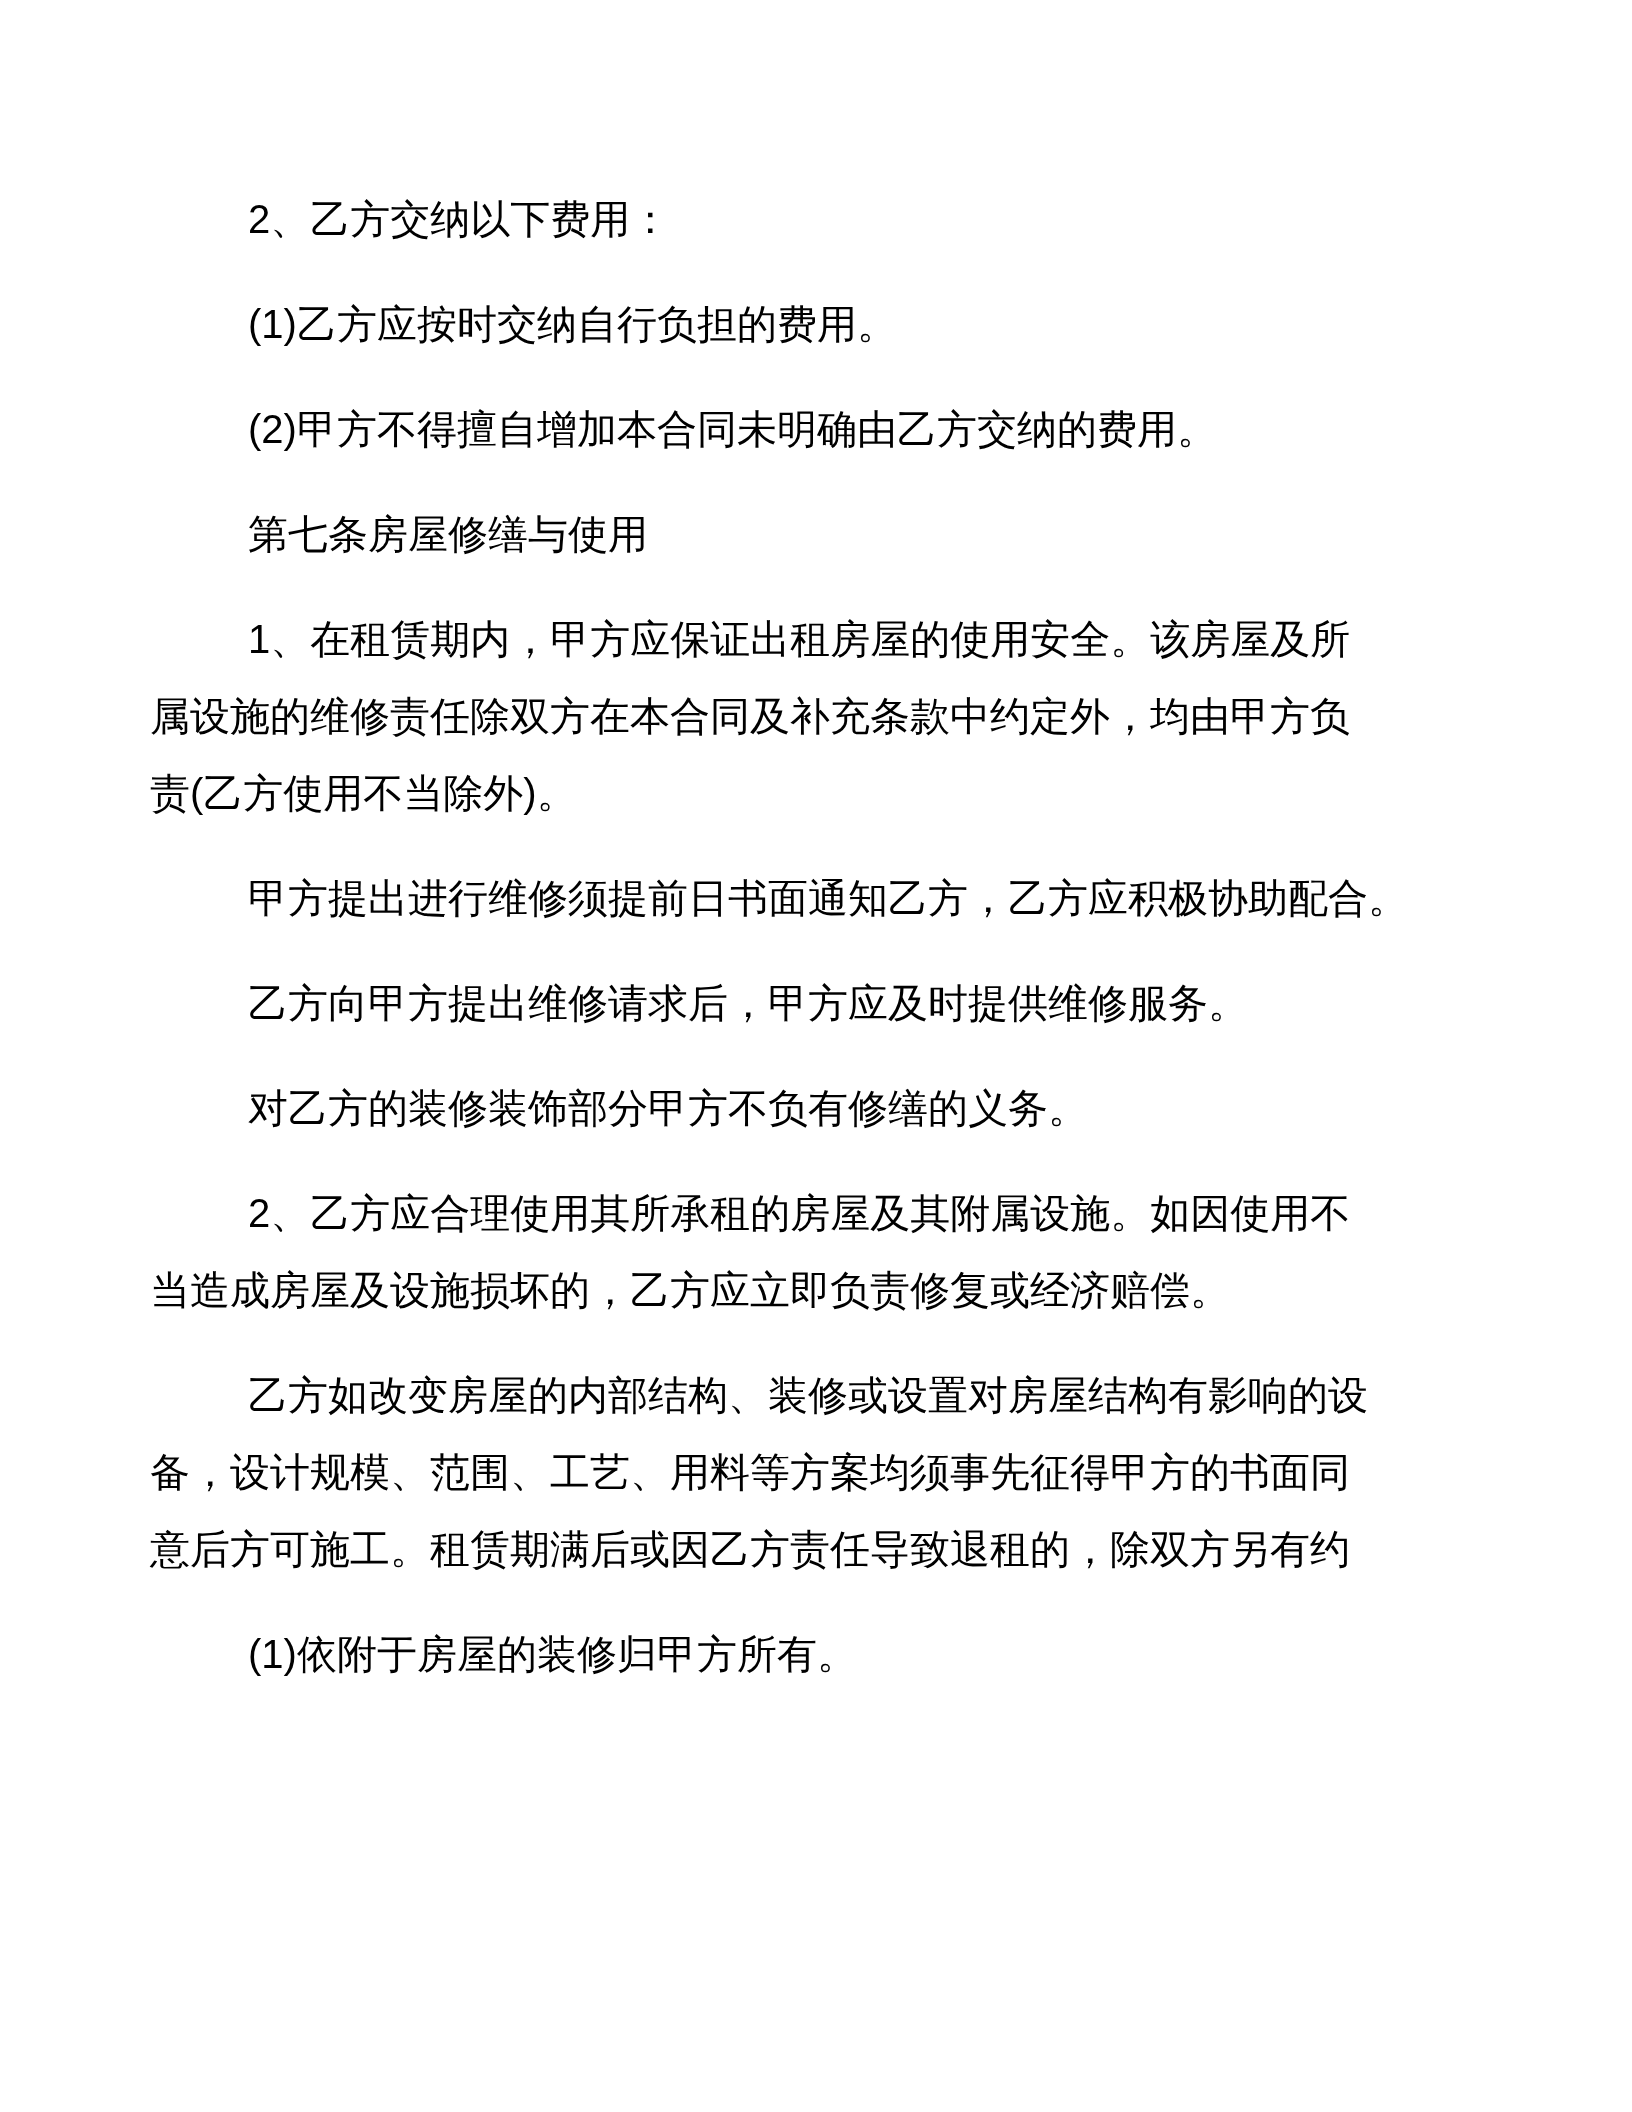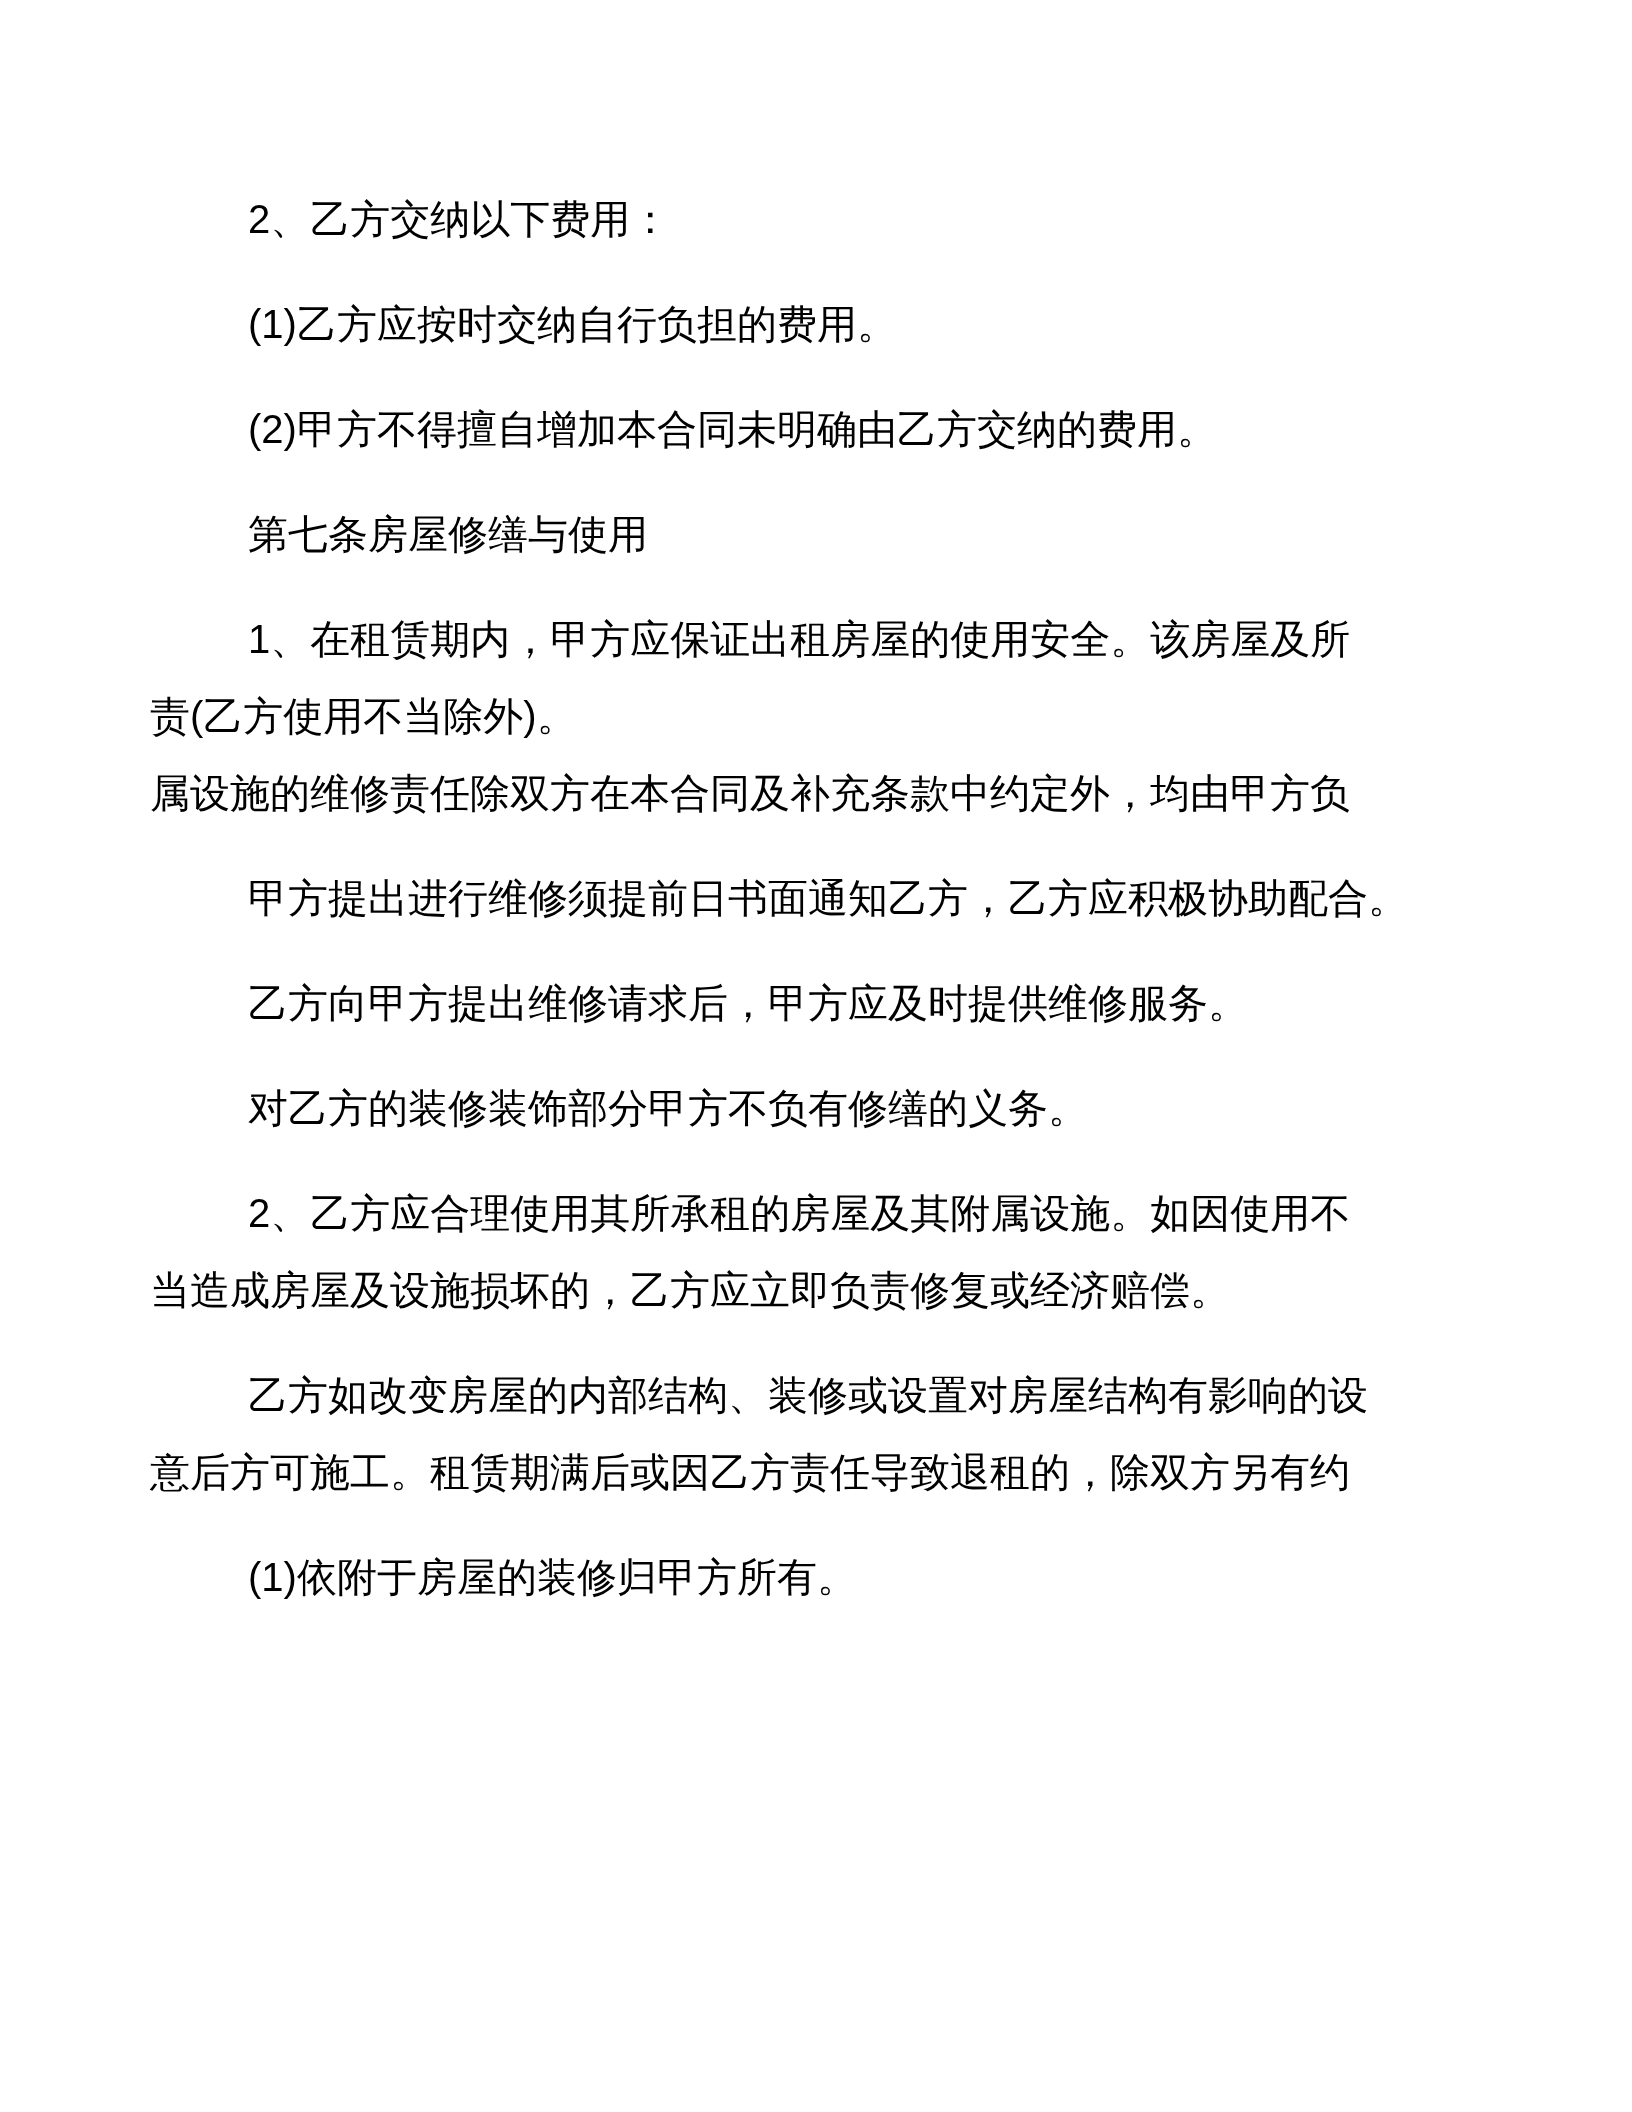--- a/index.html
+++ b/index.html
@@ -51,37 +51,38 @@
         <div class="line indent">(1)乙方应按时交纳自行负担的费用。</div>
       </div>
       <div class="para">
         <div class="line indent">(2)甲方不得擅自增加本合同未明确由乙方交纳的费用。</div>
       </div>
       <div class="para">
         <div class="line indent">第七条房屋修缮与使用</div>
       </div>
       <div class="para">
         <div class="line indent">1、在租赁期内，甲方应保证出租房屋的使用安全。该房屋及所</div>
+        <div class="line">属设施的维修责任除双方在本合同及补充条款中约定外，均由甲方负</div>
         <div class="line">责(乙方使用不当除外)。</div>
-        <div class="line">属设施的维修责任除双方在本合同及补充条款中约定外，均由甲方负</div>
       </div>
       <div class="para">
         <div class="line indent">甲方提出进行维修须提前日书面通知乙方，乙方应积极协助配合。</div>
       </div>
       <div class="para">
         <div class="line indent">乙方向甲方提出维修请求后，甲方应及时提供维修服务。</div>
       </div>
       <div class="para">
         <div class="line indent">对乙方的装修装饰部分甲方不负有修缮的义务。</div>
       </div>
       <div class="para">
         <div class="line indent">2、乙方应合理使用其所承租的房屋及其附属设施。如因使用不</div>
         <div class="line">当造成房屋及设施损坏的，乙方应立即负责修复或经济赔偿。</div>
       </div>
       <div class="para">
         <div class="line indent">乙方如改变房屋的内部结构、装修或设置对房屋结构有影响的设</div>
+        <div class="line">备，设计规模、范围、工艺、用料等方案均须事先征得甲方的书面同</div>
         <div class="line">意后方可施工。租赁期满后或因乙方责任导致退租的，除双方另有约</div>
       </div>
       <div class="para">
         <div class="line indent">(1)依附于房屋的装修归甲方所有。</div>
       </div>
     </div>
 </div>
 
 </body></html>

